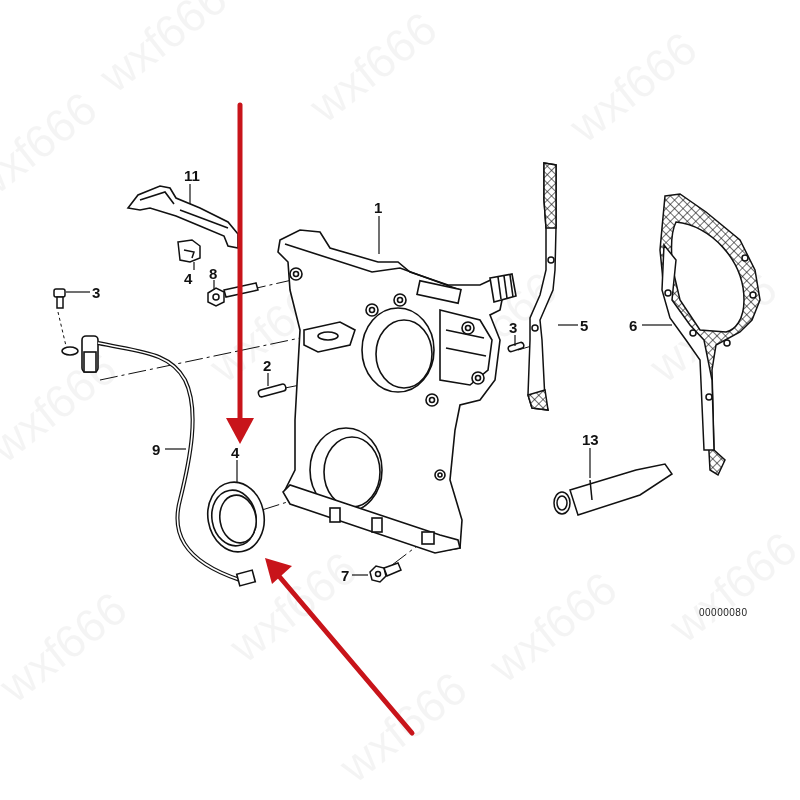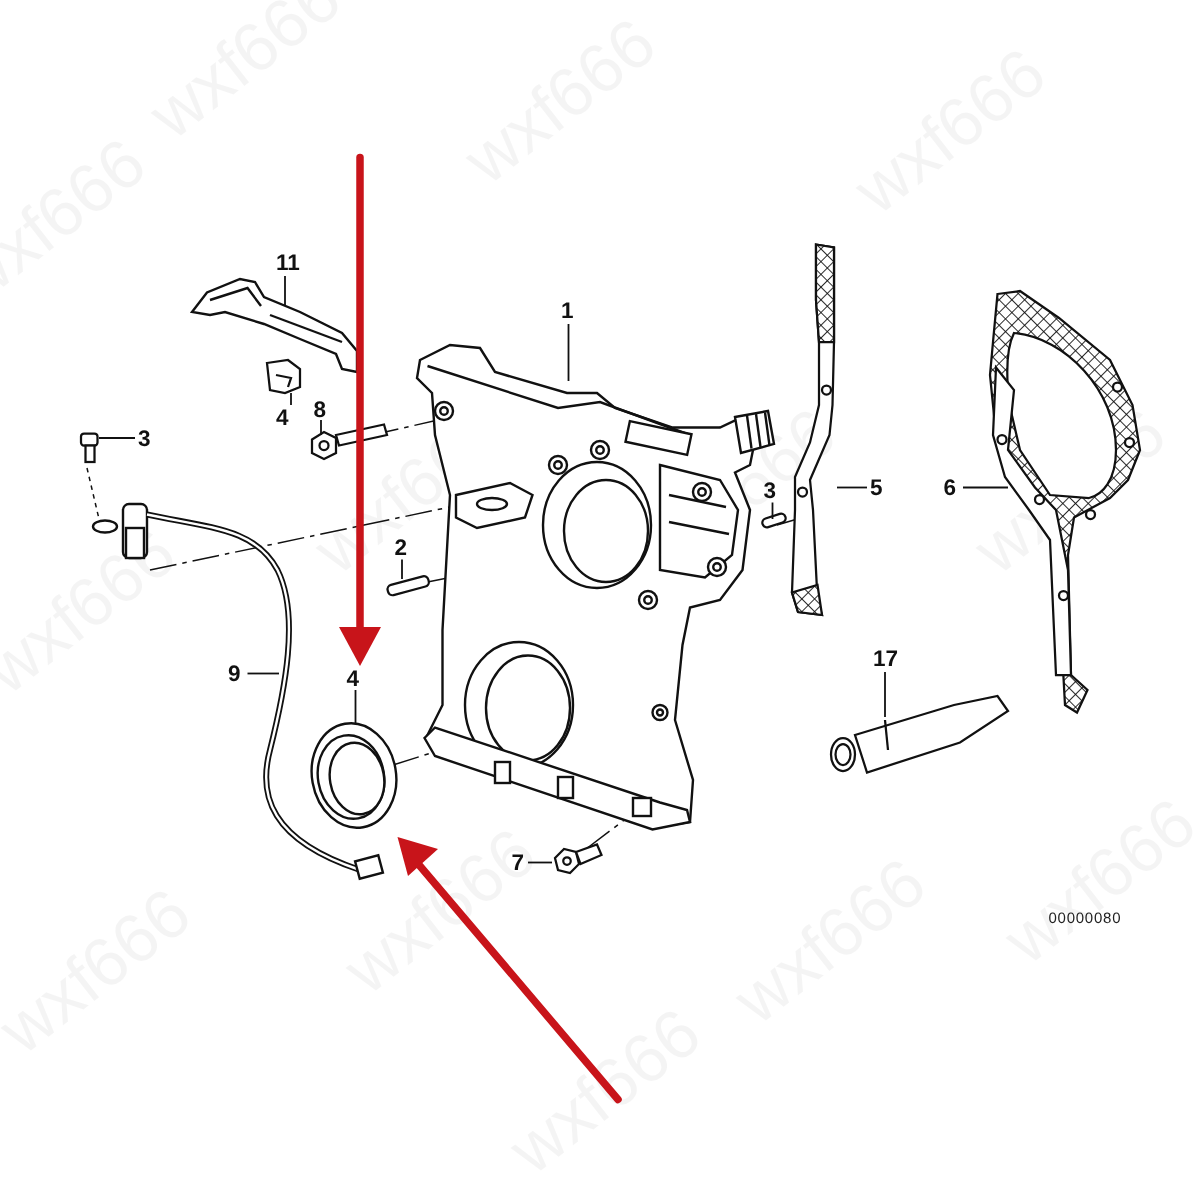--- a/index.html
+++ b/index.html
@@ -209,15 +209,15 @@
 <span class="lbl" style="left:509px;top:320px;">3</span>
 <span class="lbl" style="left:231px;top:445px;">4</span>
 <span class="lbl" style="left:580px;top:318px;">5</span>
 <span class="lbl" style="left:629px;top:318px;">6</span>
 <span class="lbl" style="left:341px;top:568px;">7</span>
 <span class="lbl" style="left:209px;top:266px;">8</span>
 <span class="lbl" style="left:152px;top:442px;">9</span>
 <span class="lbl" style="left:92px;top:285px;">3</span>
 <span class="lbl" style="left:184px;top:168px;">11</span>
 <span class="lbl" style="left:184px;top:271px;">4</span>
-<span class="lbl" style="left:582px;top:432px;">17</span>
+<span class="lbl" style="left:582px;top:432px;">13</span>
 
 <span class="code" style="left:679px;top:607px;margin-left:20px;">00000080</span>
 
 </body></html>

